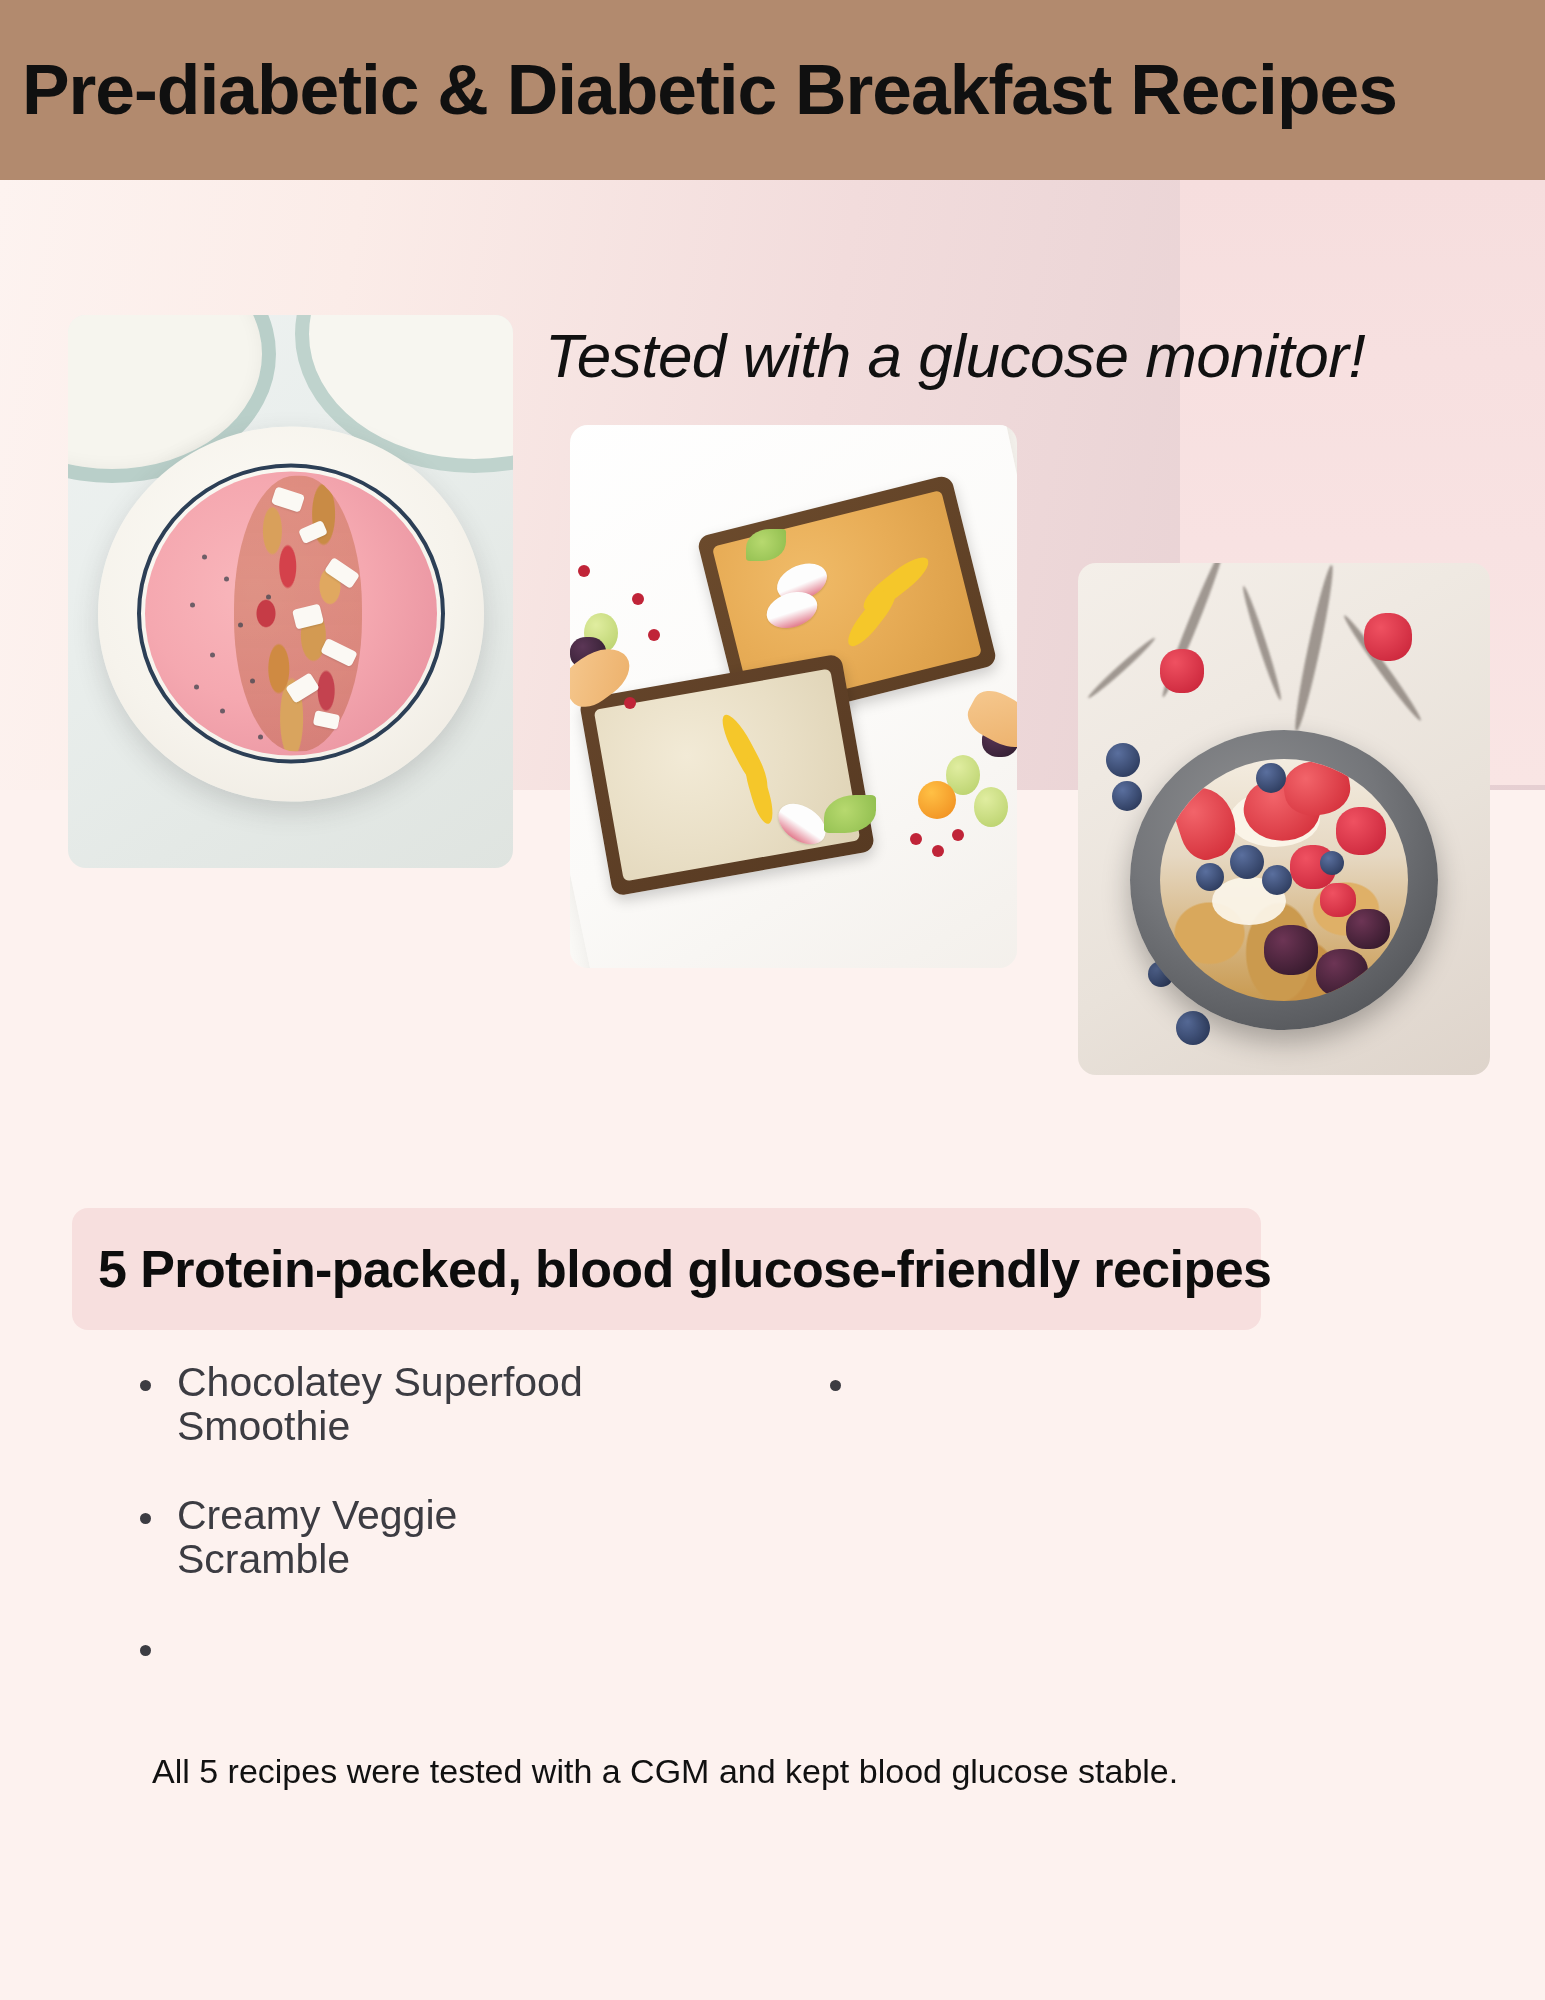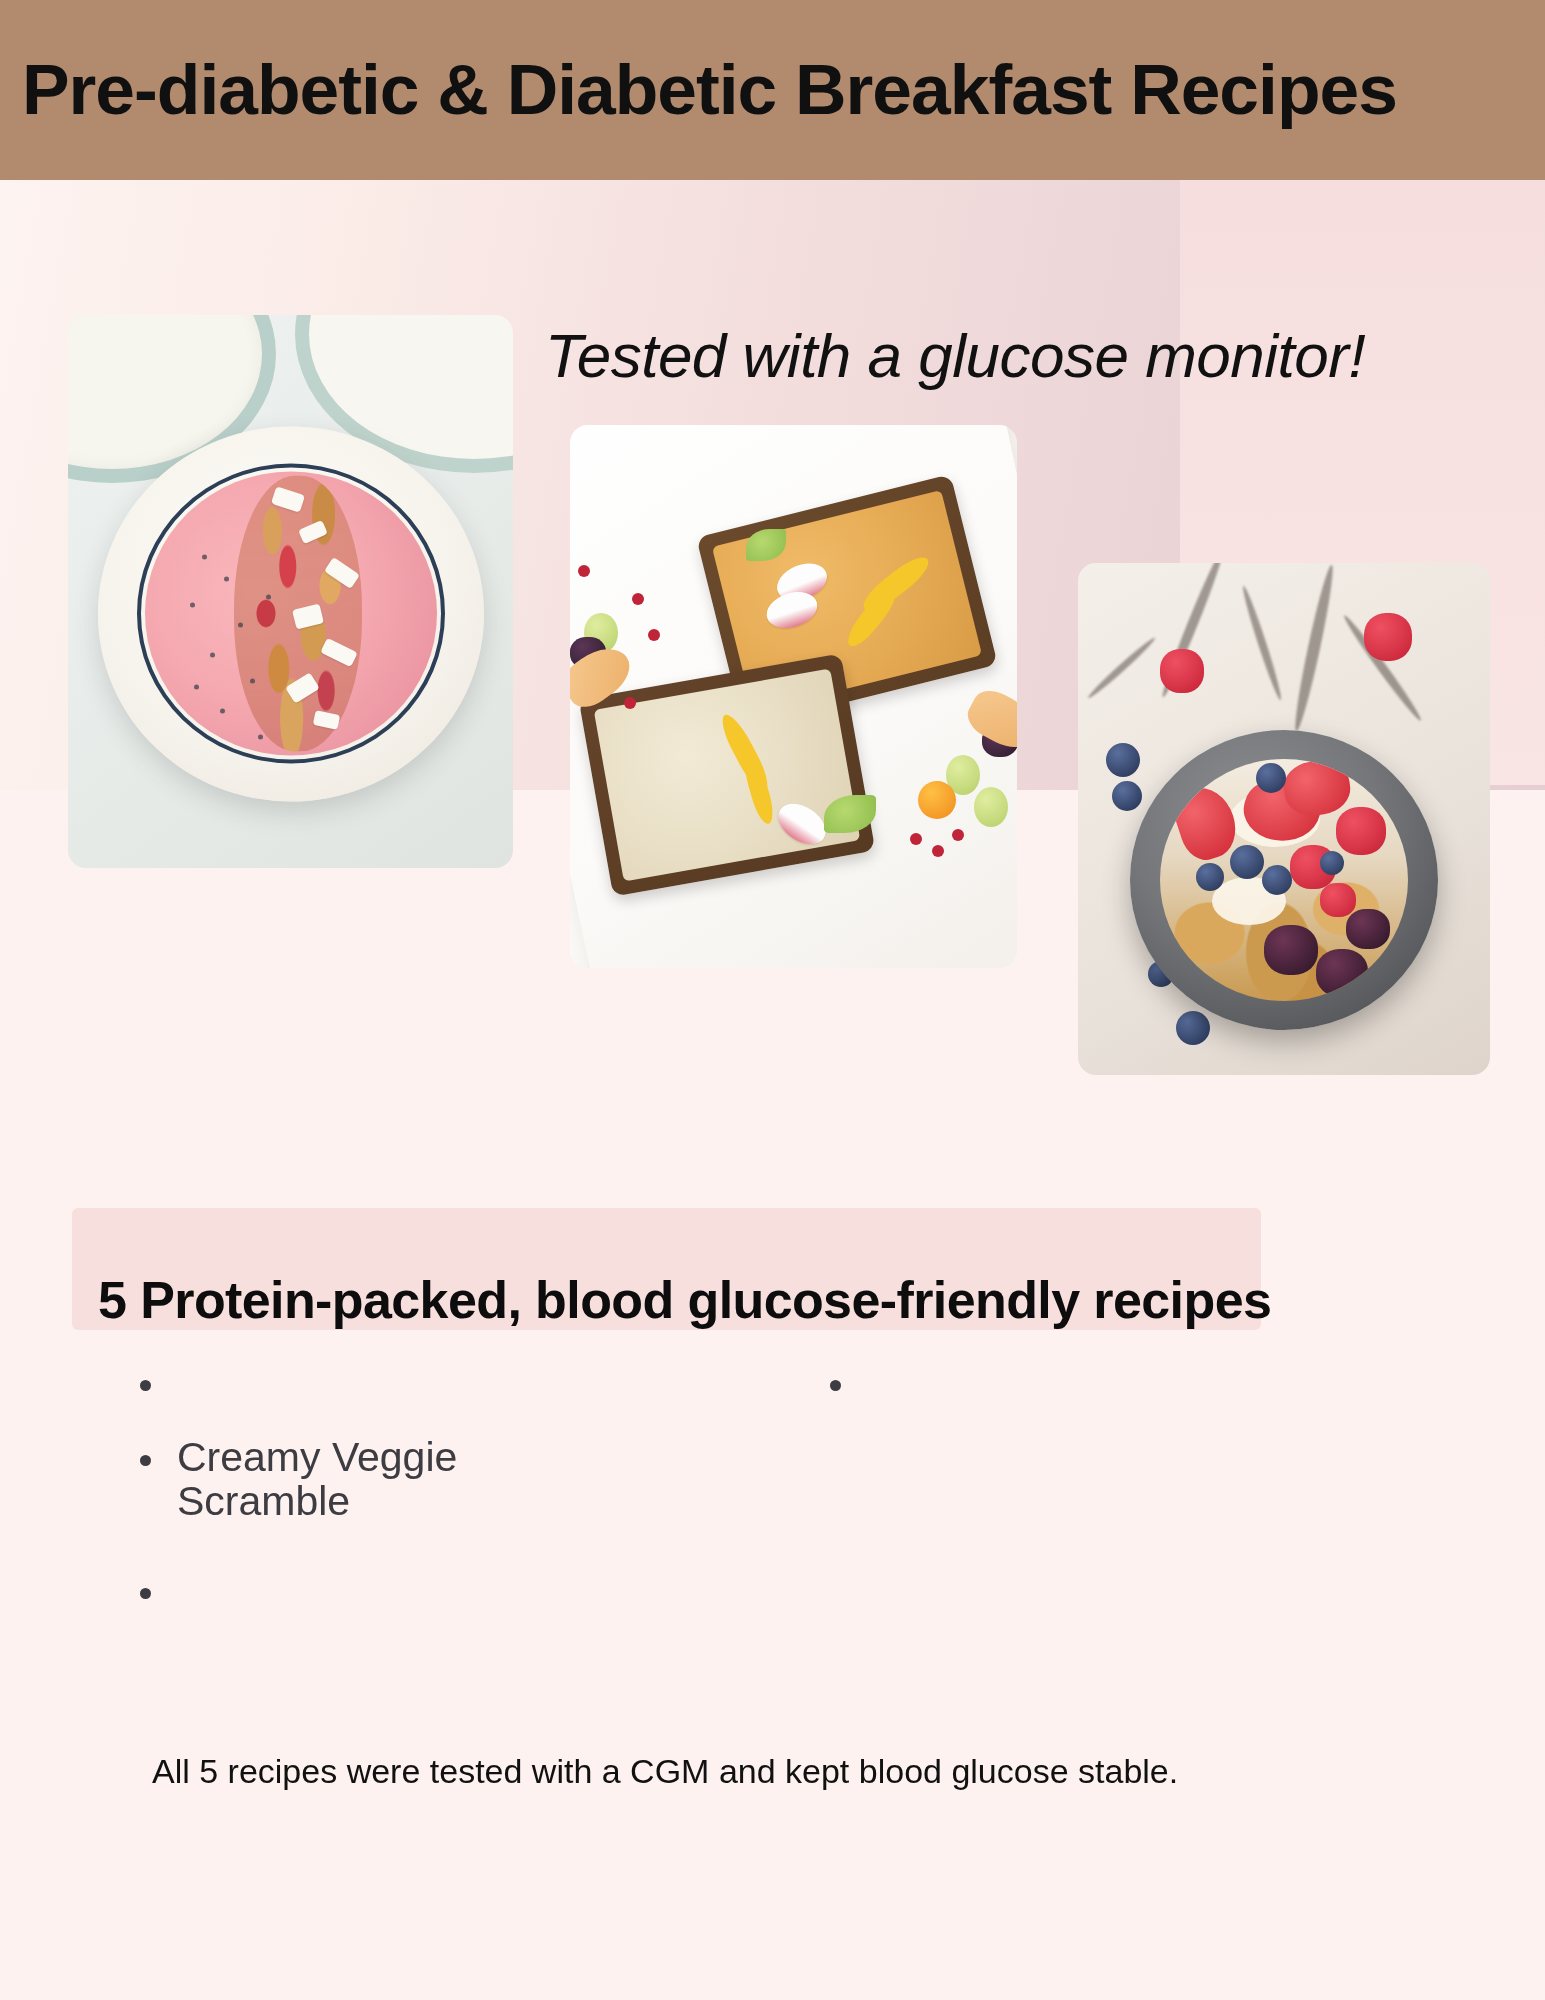--- a/index.html
+++ b/index.html
@@ -147,22 +147,22 @@
     background:radial-gradient(circle at 35% 30%,#5a6f9e,#23304f);}
   .bb-rasp{position:absolute;border-radius:45%;
     background:radial-gradient(circle at 35% 30%,#ef5161,#c51f35);}
   .bb-black{position:absolute;border-radius:45%;
     background:radial-gradient(circle at 35% 30%,#6d3555,#2a1424);}
   .bb-cream{position:absolute;border-radius:50%;background:#fbf5ea;opacity:.93;}
 
   
   .highlight-bar{
     position:absolute;left:72px;top:1208px;width:1189px;height:122px;
-    background:#F7DFDE;border-radius:6px;
-    display:flex;align-items:flex-end;
+    background:#F7DFDE;border-radius:16px;
+    display:flex;align-items:center;
   }
   .highlight-text{
     font-size:52px;font-weight:bold;color:#0D0D0D;
     margin-left:26px;letter-spacing:-0.6px;white-space:nowrap;
   }
 
   
   .lists{position:absolute;left:140px;top:1360px;width:1330px;display:flex;}
   .col{width:630px;}
   .col-right{margin-left:60px;}
@@ -302,20 +302,21 @@
 </div>
 
 <div class="highlight-bar">
   <div class="highlight-text">5 Protein-packed, blood glucose-friendly recipes</div>
 </div>
 
 <div class="lists">
   <div class="col col-left">
     <div class="bullet-item">
       <span class="dot"></span>
+      <span class="txt">Chocolatey Superfood Smoothie</span>
     </div>
     <div class="bullet-item">
       <span class="dot"></span>
       <span class="txt">Creamy Veggie Scramble</span>
     </div>
     <div class="bullet-item">
       <span class="dot"></span>
     </div>
   </div>
 

